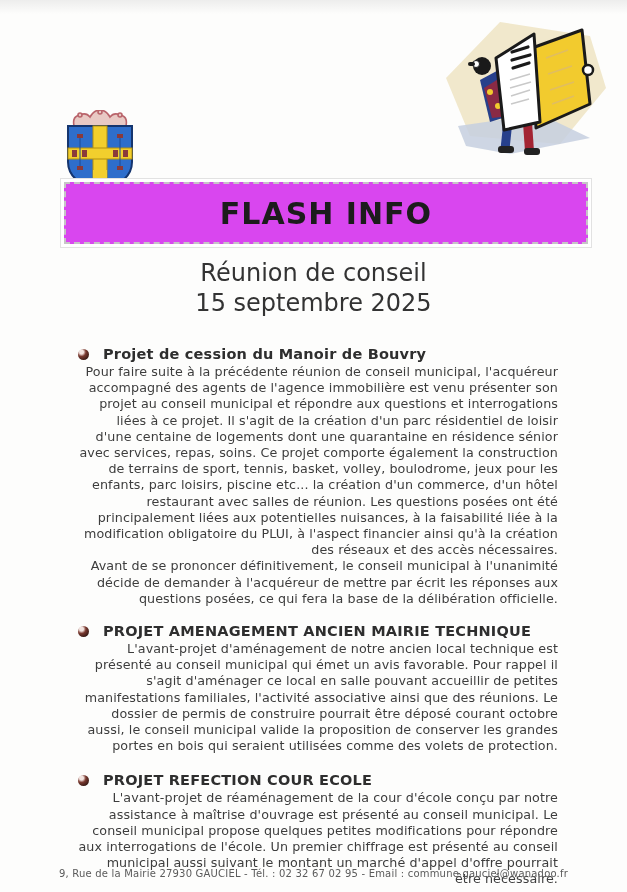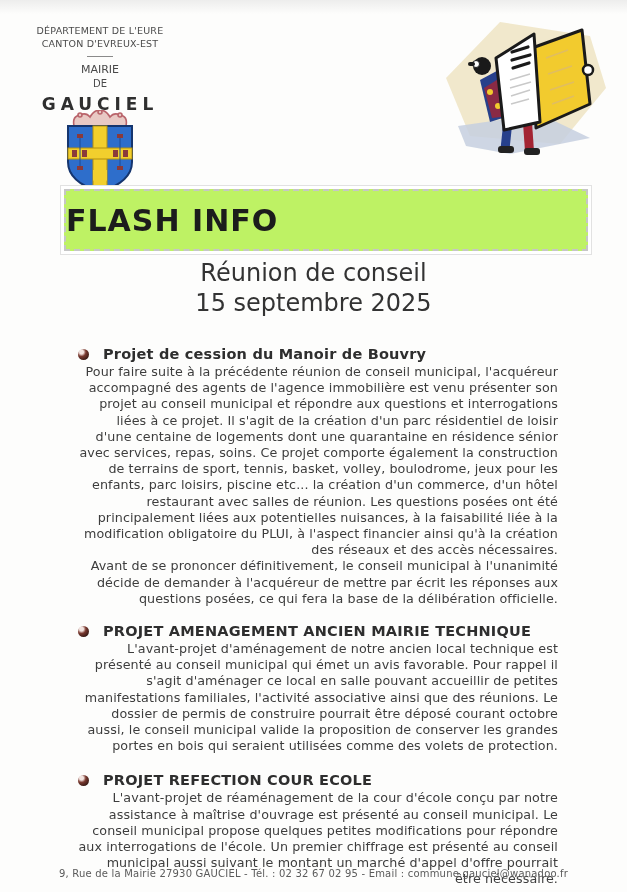--- a/index.html
+++ b/index.html
@@ -25,25 +25,25 @@
   .hdr-commune{font-size:17px;font-weight:bold;color:#2f2f2f;letter-spacing:5px;margin-top:3px;}
 
   
   .coat{position:absolute;left:60px;top:110px;width:80px;height:86px;}
 
   
   .illustration{position:absolute;left:440px;top:18px;width:172px;height:145px;}
 
   
   .banner{
-    position:absolute;left:64px;top:189px;width:520px;height:58px;
+    position:absolute;left:64px;top:182px;width:520px;height:58px;
     border:2px dashed #c6c6c6;
     box-shadow:0 0 0 3px #fff, 0 0 0 4px #e2e2e2;
-    background:#bef264;
-    display:flex;align-items:center;
+    background:#d946ef;
+    display:flex;align-items:center;justify-content:center;
   }
   .banner-title{
     font-size:30px;font-weight:bold;color:#1c1c1c;letter-spacing:1px;
   }
 
   
   .meeting{position:absolute;left:0;top:258px;width:627px;text-align:center;}
   .meeting-line1{font-size:24px;color:#333;line-height:30px;}
   .meeting-line2{font-size:24px;color:#333;line-height:30px;}
 
@@ -68,28 +68,20 @@
     position:absolute;left:0;bottom:13px;width:627px;text-align:center;
     font-size:10px;color:#5a5a5a;letter-spacing:.2px;
   }
 </style>
 </head>
 <body>
 
 <div class="page">
   <div class="scan-smudge"></div>
 
-  <div class="header-block">
-    <div class="hdr-small">DÉPARTEMENT DE L'EURE</div>
-    <div class="hdr-small">CANTON D'EVREUX-EST</div>
-    <div class="hdr-rule"></div>
-    <div class="hdr-mairie">MAIRIE</div>
-    <div class="hdr-de">DE</div>
-    <div class="hdr-commune">GAUCIEL</div>
-  </div>
 
   <div class="coat">
     <svg viewBox="0 0 80 86" width="80" height="86">
 
       <g stroke="#b9646b" stroke-width="1.6" fill="#e8c9c4">
         <path d="M14 16 Q12 6 20 5 Q26 2 30 7 Q34 0 40 0 Q46 0 50 7 Q54 2 60 5 Q68 6 66 16 Z"></path>
         <circle cx="20" cy="5" r="2"></circle>
           <circle cx="40" cy="2" r="2"></circle>
           <circle cx="60" cy="5" r="2"></circle>
       </g>

